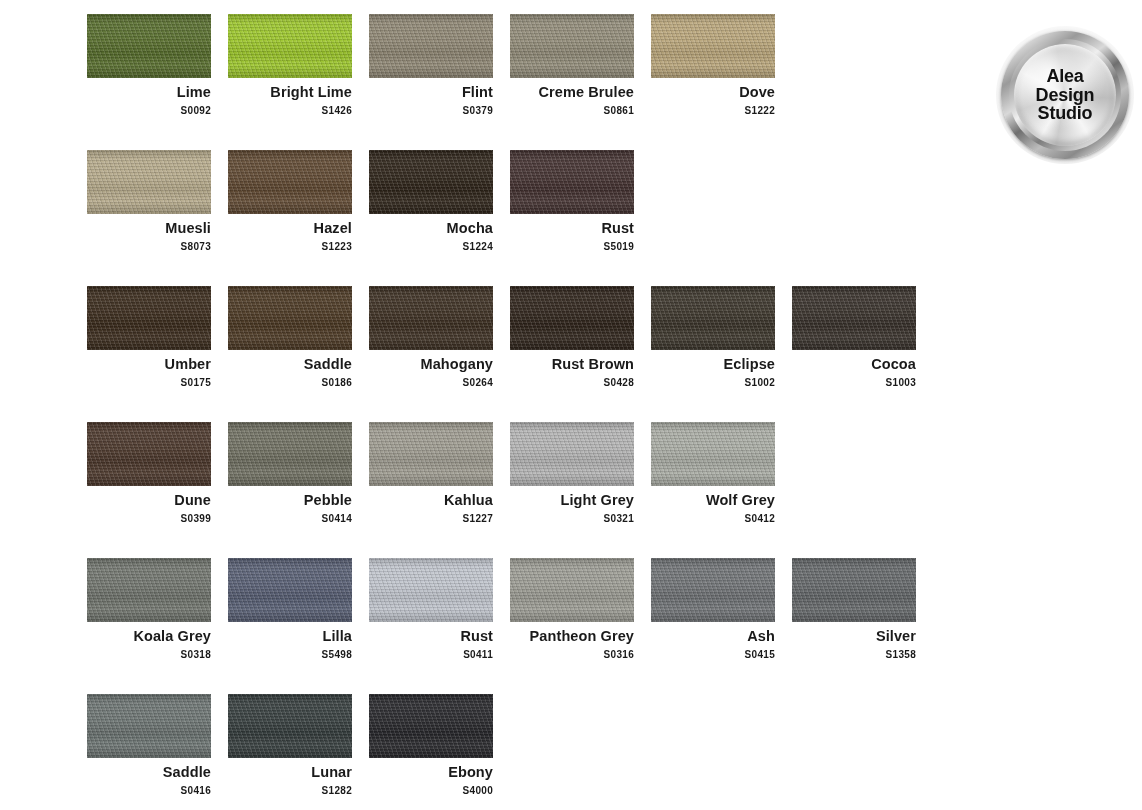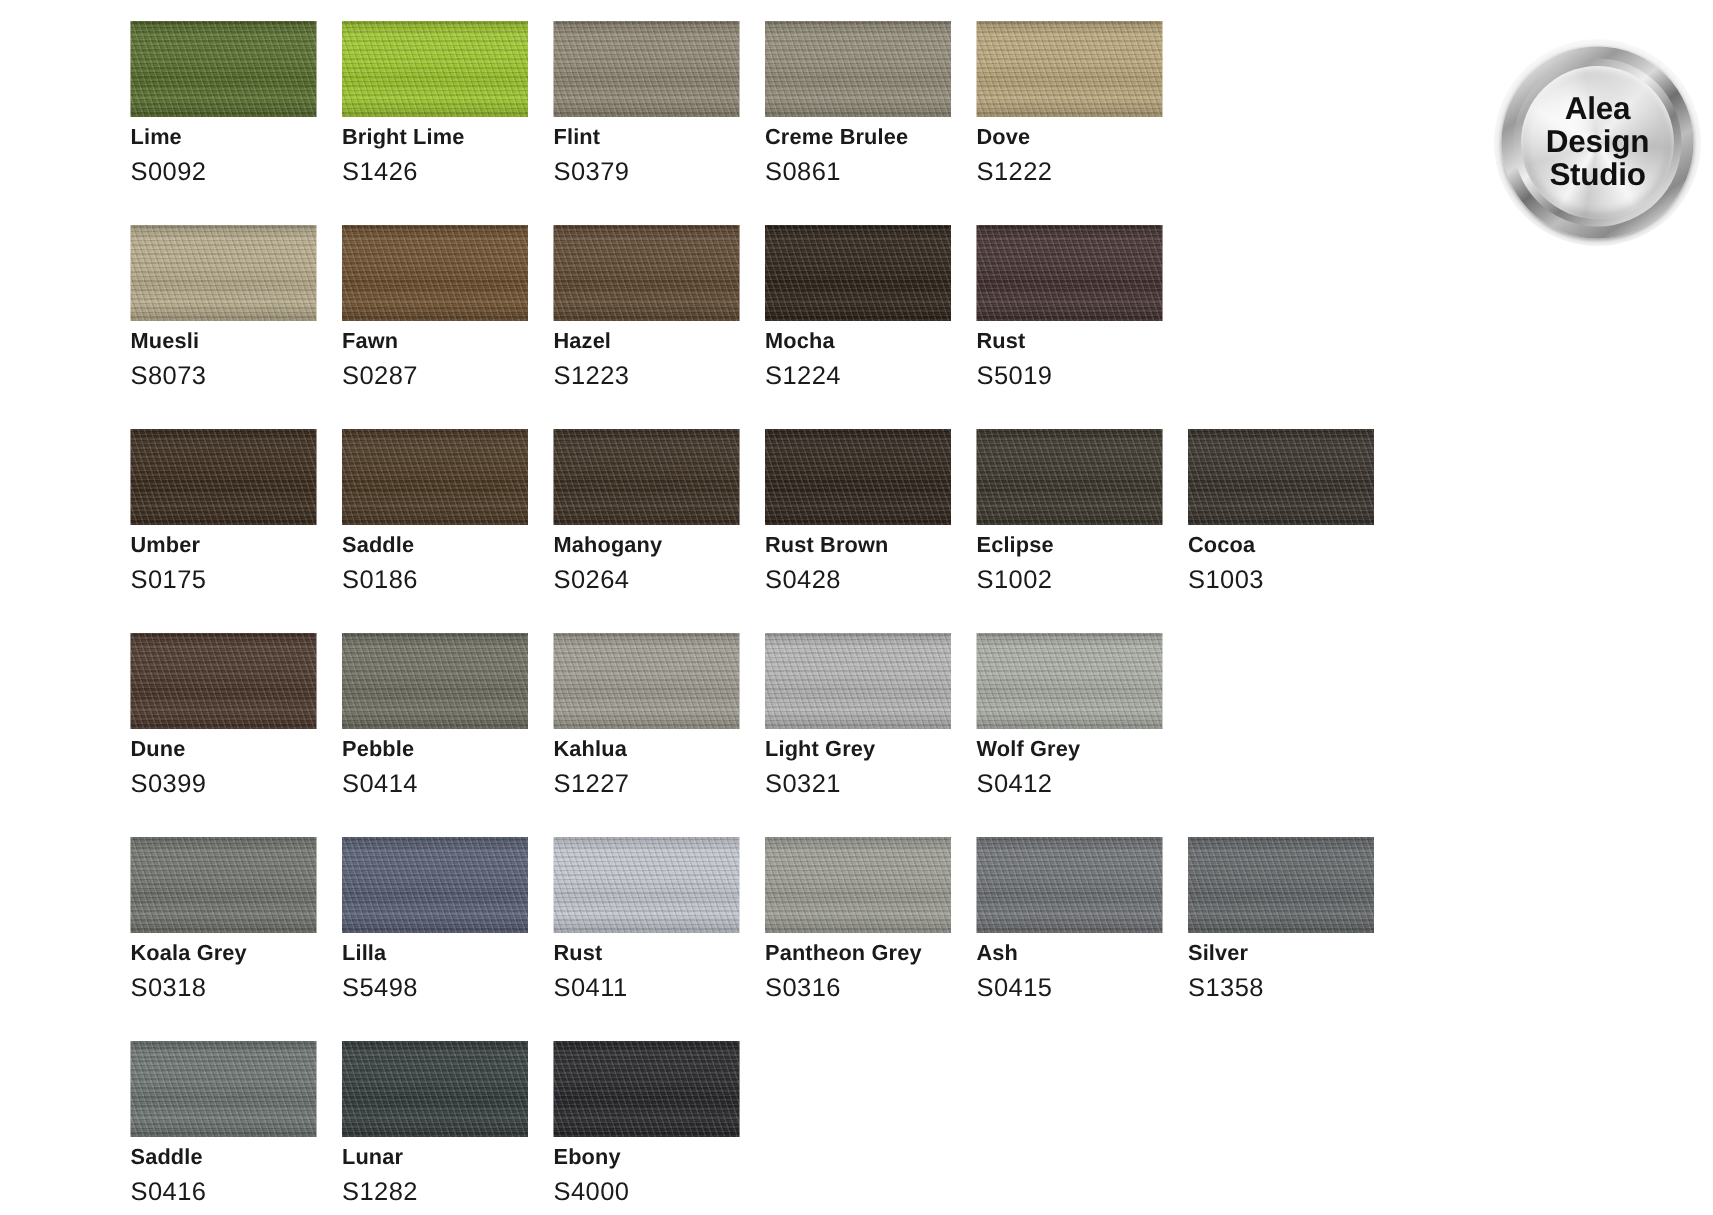--- a/index.html
+++ b/index.html
@@ -26,21 +26,21 @@
   }
   .swatch-row {
     display: flex;
     height: 136px;
   }
   .swatch-cell {
     width: 124px;
     margin-right: 17px;
     display: flex;
     flex-direction: column;
-    align-items: flex-start;
+    align-items: flex-end;
   }
   .swatch-chip {
     width: 124px;
     height: 64px;
     position: relative;
     overflow: hidden;
     background-color: #808080;
   }
   
   .swatch-chip::before {
@@ -91,22 +91,22 @@
     line-height: 1.0;
     white-space: nowrap;
   }
   .swatch-name {
     font-size: 14.5px;
     font-weight: 600;
     letter-spacing: 0.1px;
     margin-top: 7px;
   }
   .swatch-code {
-    font-size: 17px;
-    font-weight: 400;
+    font-size: 10px;
+    font-weight: 700;
     letter-spacing: 0.3px;
     margin-top: 6px;
   }
 
   
   #brand-logo {
     position: absolute;
     left: 996px;
     top: 26px;
     width: 138px;
@@ -180,21 +180,21 @@
         #f4f4f4 360deg);
     box-shadow: inset 0 2px 5px rgba(255,255,255,0.85),
                 inset 0 -3px 7px rgba(0,0,0,0.22);
     display: flex;
     flex-direction: column;
     align-items: center;
     justify-content: center;
   }
   .logo-line {
     color: #111111;
-    font-size: 21px;
+    font-size: 18px;
     font-weight: 700;
     line-height: 1.04;
     letter-spacing: -0.2px;
     text-align: center;
     white-space: nowrap;
     z-index: 2;
   }
 </style>
 </head>
 <body>
@@ -225,25 +225,20 @@
         <div class="swatch-chip" style="background-color: rgb(184, 164, 121);"></div>
         <div class="swatch-name">Dove</div>
         <div class="swatch-code">S1222</div>
       </div>
     </div>
     <div class="swatch-row">
       <div class="swatch-cell">
         <div class="swatch-chip" style="background-color: rgb(181, 169, 138);"></div>
         <div class="swatch-name">Muesli</div>
         <div class="swatch-code">S8073</div>
-      </div>
-      <div class="swatch-cell">
-        <div class="swatch-chip" style="background-color: rgb(108, 78, 45);"></div>
-        <div class="swatch-name">Fawn</div>
-        <div class="swatch-code">S0287</div>
       </div>
       <div class="swatch-cell">
         <div class="swatch-chip" style="background-color: rgb(94, 71, 48);"></div>
         <div class="swatch-name">Hazel</div>
         <div class="swatch-code">S1223</div>
       </div>
       <div class="swatch-cell">
         <div class="swatch-chip" style="background-color: rgb(45, 35, 24);"></div>
         <div class="swatch-name">Mocha</div>
         <div class="swatch-code">S1224</div>

